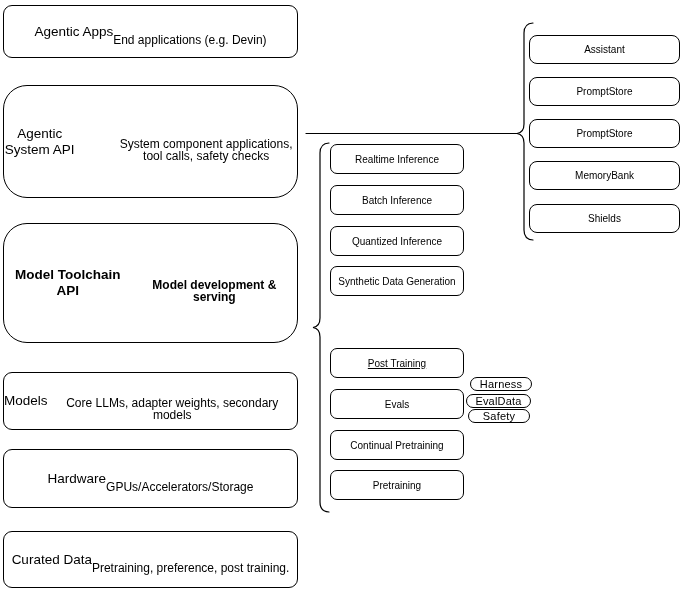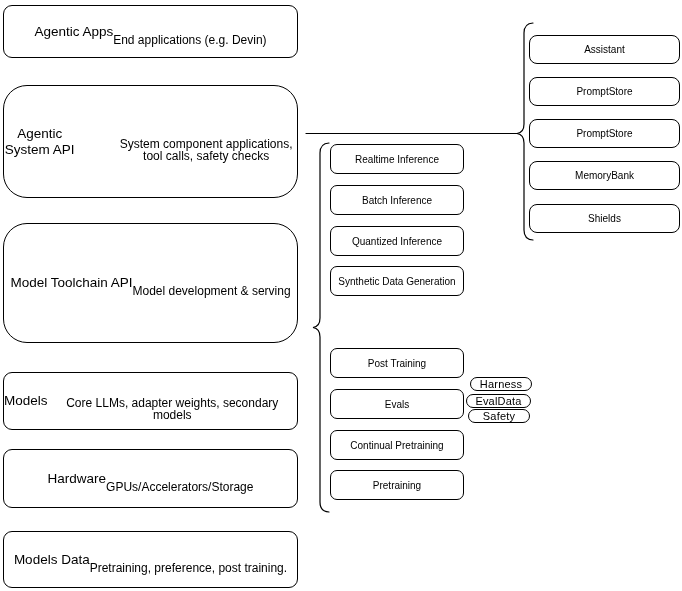--- a/index.html
+++ b/index.html
@@ -75,45 +75,45 @@
   <div class="box" style="top:5px; height:53px; border-radius:9px;">
     <div class="title">Agentic Apps</div>
     <div class="subtitle">End applications (e.g. Devin)</div>
   </div>
 
   <div class="box" style="top:85px; height:113px; border-radius:24px;gap:40px;">
     <div class="title">Agentic System API</div>
     <div class="subtitle">System component applications, tool calls, safety checks</div>
   </div>
 
-  <div class="box" style="top:223px; height:120px; border-radius:24px;">
+  <div class="box" style="top:223px; height:120px; border-radius:24px;font-weight:bold;">
     <div class="title">Model Toolchain API</div>
     <div class="subtitle">Model development &amp; serving</div>
   </div>
 
   <div class="box" style="top:372px; height:58px; border-radius:9px;">
     <div class="title">Models</div>
     <div class="subtitle">Core LLMs, adapter weights, secondary models</div>
   </div>
 
   <div class="box" style="top:449px; height:59px; border-radius:9px;">
     <div class="title">Hardware</div>
     <div class="subtitle">GPUs/Accelerators/Storage</div>
   </div>
 
   <div class="box" style="top:531px; height:57px; border-radius:9px;">
-    <div class="title">Models Data</div>
+    <div class="title">Curated Data</div>
     <div class="subtitle">Pretraining, preference, post training.</div>
   </div>
 
   <div class="node mid" style="top:144px;">Realtime Inference</div>
   <div class="node mid" style="top:185px;">Batch Inference</div>
   <div class="node mid" style="top:226px;">Quantized Inference</div>
   <div class="node mid" style="top:266px;">Synthetic Data Generation</div>
-  <div class="node mid" style="top:348px;">Post Training</div>
+  <div class="node mid" style="top:348px;text-decoration:underline;">Post Training</div>
   <div class="node mid" style="top:389px;">Evals</div>
   <div class="node mid" style="top:430px;">Continual Pretraining</div>
   <div class="node mid" style="top:470px;">Pretraining</div>
 
   <div class="pill" style="left:470px; top:377px; width:62px; height:14px;">Harness</div>
   <div class="pill" style="left:466px; top:394px; width:65px; height:14px;">EvalData</div>
   <div class="pill" style="left:468px; top:409px; width:62px; height:14px;">Safety</div>
 
   <div class="node rightcol" style="top:35px;">Assistant</div>
   <div class="node rightcol" style="top:77px;">PromptStore</div>

